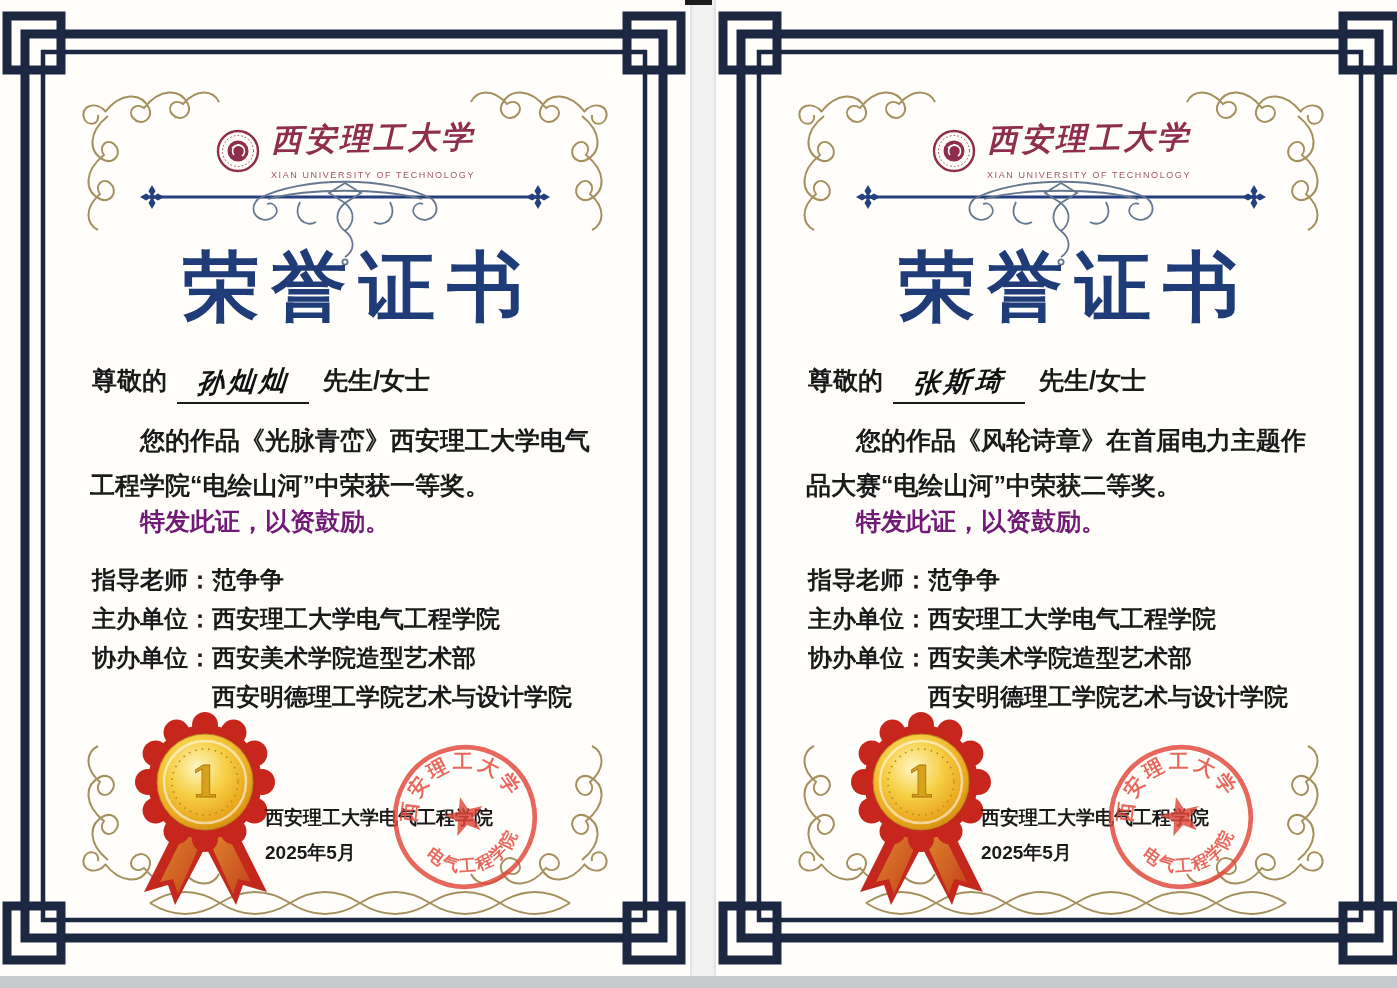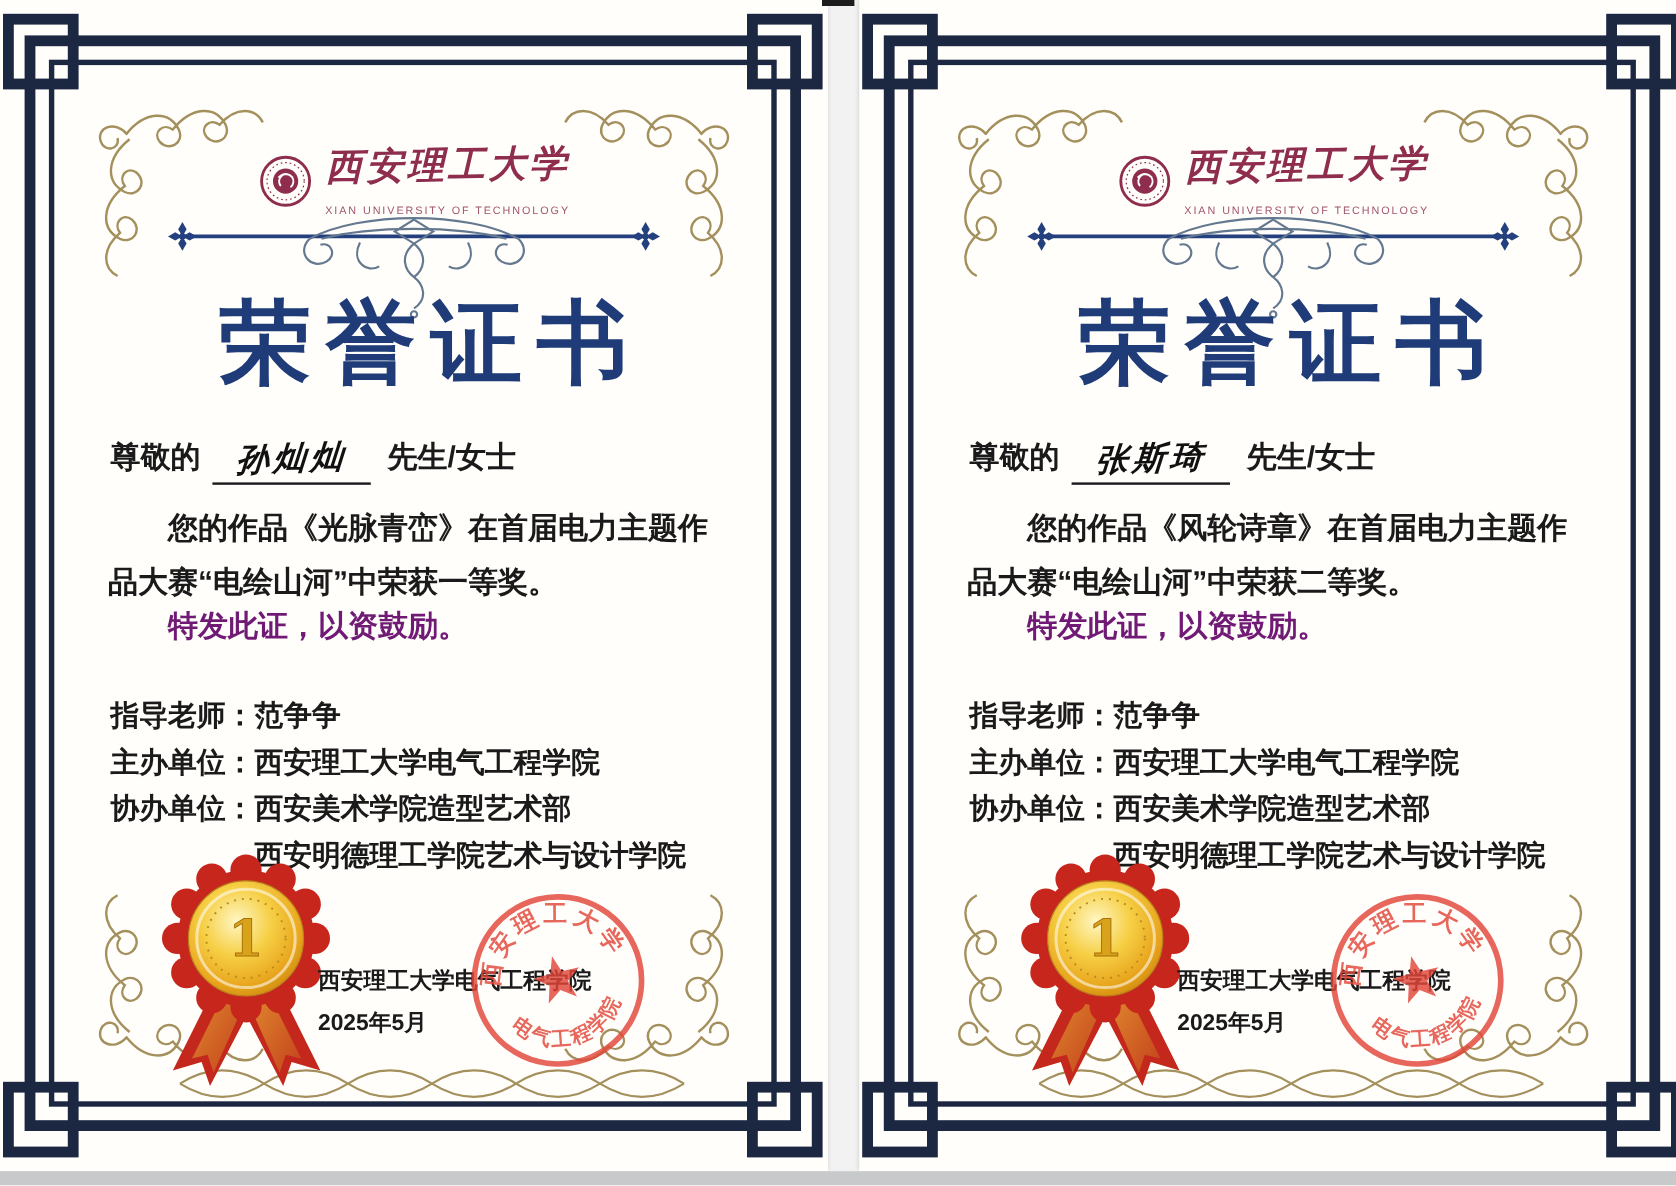--- a/index.html
+++ b/index.html
@@ -30,21 +30,21 @@
   .name-box { width:132px; text-align:center; border-bottom:2.5px solid #1a1a1a; margin-right:14px;
               padding-bottom:2px; }
   .name-script { font-family:"DejaVu Serif", serif; font-style:italic; font-weight:700; font-size:27px;
                  letter-spacing:4px; color:#111; display:inline-block; transform:skewX(-6deg) rotate(-2deg); }
 
   .body-para { position:absolute; left:90px; top:418px; width:518px; font-size:25px; font-weight:700;
                color:#1a1a1a; line-height:45px; text-indent:2em; text-align:left; }
   .closing-para { position:absolute; left:90px; top:505px; width:518px; font-size:25px; font-weight:700;
                   color:#701a75; text-indent:2em; }
 
-  .info-block { position:absolute; left:92px; top:577px; font-size:24px; font-weight:700; color:#1a1a1a;
+  .info-block { position:absolute; left:92px; top:560px; font-size:24px; font-weight:700; color:#1a1a1a;
                 line-height:39px; }
   .info-line.indent { padding-left:120px; }
 
   .medal { position:absolute; left:128px; top:700px; width:155px; height:210px; }
 
   .sign-block { position:absolute; left:265px; top:800px; width:340px; text-align:left; z-index:2;
                 font-size:19px; font-weight:700; color:#1a1a1a; line-height:35px; }
   .seal { position:absolute; left:385px; top:737px; width:160px; height:160px; z-index:3; opacity:.82; }
 </style>
 </head>
@@ -174,21 +174,21 @@
       </div>
 
       <div class="cert-title">荣誉证书</div>
 
       <div class="greeting">
         <span class="greet-prefix">尊敬的</span>
         <span class="name-box"><span class="name-script">孙灿灿</span></span>
         <span>先生/女士</span>
       </div>
 
-      <div class="body-para">您的作品《光脉青峦》在首届电力主题作品大赛“电绘山河”中荣获一等奖。</div>
+      <div class="body-para">您的作品《光脉青峦》西安理工大学电气工程学院“电绘山河”中荣获一等奖。</div>
       <div class="closing-para">特发此证，以资鼓励。</div>
 
       <div class="info-block">
         <div class="info-line">指导老师：范争争</div>
         <div class="info-line">主办单位：西安理工大学电气工程学院</div>
         <div class="info-line">协办单位：西安美术学院造型艺术部</div>
         <div class="info-line indent">西安明德理工学院艺术与设计学院</div>
       </div>
 
       <svg class="medal" viewBox="0 0 155 210">

